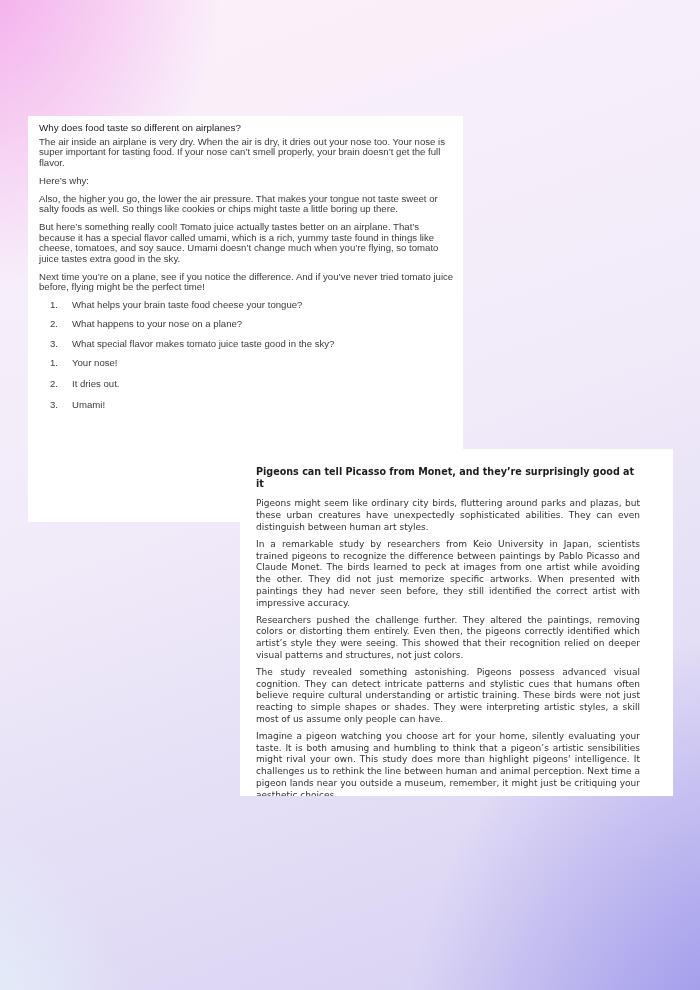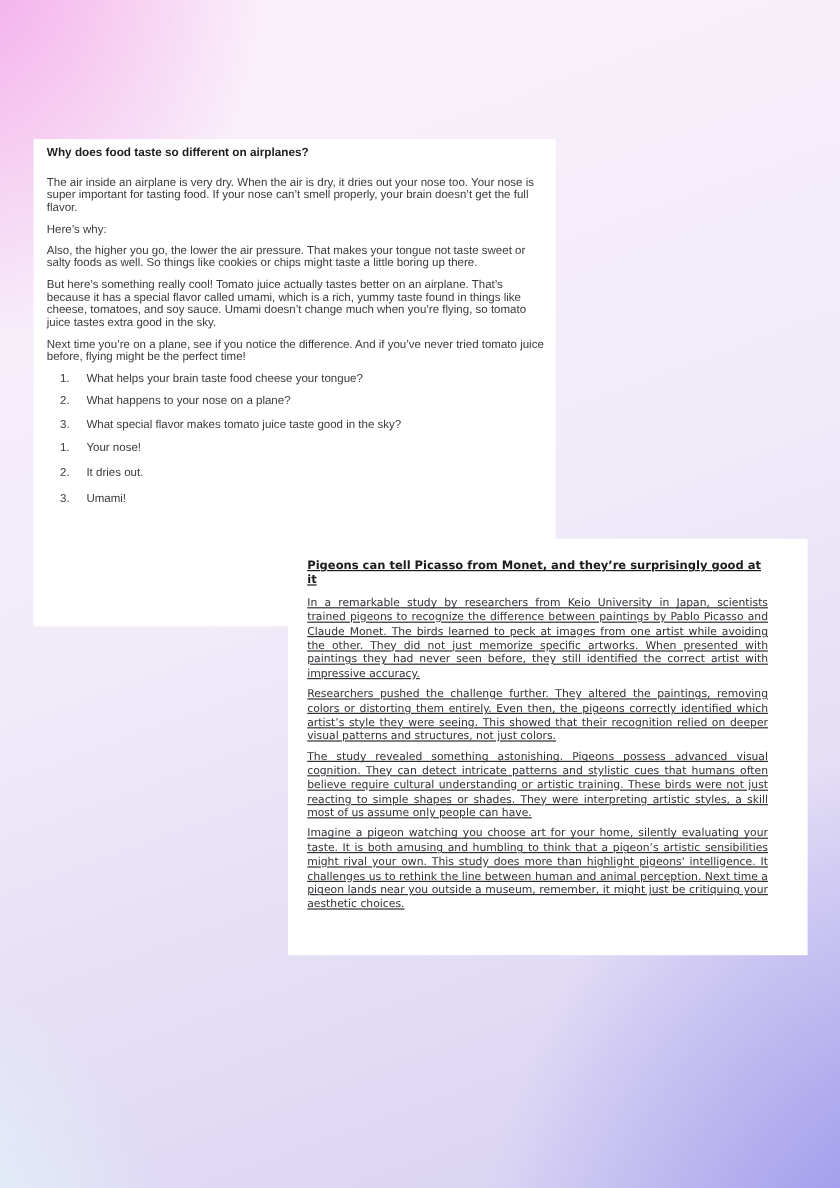--- a/index.html
+++ b/index.html
@@ -26,24 +26,24 @@
     left: 28px;
     top: 116px;
     width: 435px;
     height: 406px;
     padding: 7px 8px 0 11px;
     font-size: 9.6px;
     line-height: 10.7px;
     color: #3b3b3b;
   }
   .card-airplane .doc-title {
-    font-weight: bold;
+    font-weight: normal;
     font-size: 9.8px;
     color: #1c1c1c;
-    margin: 0 0 14px 0;
+    margin: 0 0 3px 0;
   }
   .card-airplane p { margin: 0 0 7px 0; }
   .card-airplane .quiz-heading {
     font-weight: bold;
     font-size: 9.8px;
     color: #1c1c1c;
     margin: 19px 0 12px 0;
   }
   .card-airplane p.check-prompt { margin: 0 0 11px 0; }
   ol.quiz-list {
@@ -76,21 +76,21 @@
     color: #303036;
     text-align: justify;
   }
   .card-pigeons .doc-title {
     font-weight: bold;
     font-size: 9.6px;
     color: #1c1c1c;
     text-align: left;
     margin: 0 0 9px 0;
   }
-  .card-pigeons p { margin: 0 0 5.5px 0; text-decoration: underline; }
+  .card-pigeons p { margin: 0 0 5.5px 0; }
 </style>
 </head>
 <body>
 
 <div class="card card-airplane">
   <p class="doc-title">Why does food taste so different on airplanes?</p>
   <p>The air inside an airplane is very dry. When the air is dry, it dries out your nose too. Your nose is super important for tasting food. If your nose can’t smell properly, your brain doesn’t get the full flavor.</p>
   <p>Here’s why:</p>
   <p>Also, the higher you go, the lower the air pressure. That makes your tongue not taste sweet or salty foods as well. So things like cookies or chips might taste a little boring up there.</p>
   <p>But here’s something really cool! Tomato juice actually tastes better on an airplane. That’s because it has a special flavor called umami, which is a rich, yummy taste found in things like cheese, tomatoes, and soy sauce. Umami doesn’t change much when you’re flying, so tomato juice tastes extra good in the sky.</p>
@@ -102,17 +102,18 @@
   </ol>
   <ol class="quiz-list answer-list">
     <li>Your nose!</li>
     <li>It dries out.</li>
     <li>Umami!</li>
   </ol>
 </div>
 
 <div class="card card-pigeons">
   <p class="doc-title">Pigeons can tell Picasso from Monet, and they’re surprisingly good at it</p>
+  <p>Pigeons might seem like ordinary city birds, fluttering around parks and plazas, but these urban creatures have unexpectedly sophisticated abilities. They can even distinguish between human art styles.</p>
   <p>In a remarkable study by researchers from Keio University in Japan, scientists trained pigeons to recognize the difference between paintings by Pablo Picasso and Claude Monet. The birds learned to peck at images from one artist while avoiding the other. They did not just memorize specific artworks. When presented with paintings they had never seen before, they still identified the correct artist with impressive accuracy.</p>
   <p>Researchers pushed the challenge further. They altered the paintings, removing colors or distorting them entirely. Even then, the pigeons correctly identified which artist’s style they were seeing. This showed that their recognition relied on deeper visual patterns and structures, not just colors.</p>
   <p>The study revealed something astonishing. Pigeons possess advanced visual cognition. They can detect intricate patterns and stylistic cues that humans often believe require cultural understanding or artistic training. These birds were not just reacting to simple shapes or shades. They were interpreting artistic styles, a skill most of us assume only people can have.</p>
   <p>Imagine a pigeon watching you choose art for your home, silently evaluating your taste. It is both amusing and humbling to think that a pigeon’s artistic sensibilities might rival your own. This study does more than highlight pigeons' intelligence. It challenges us to rethink the line between human and animal perception. Next time a pigeon lands near you outside a museum, remember, it might just be critiquing your aesthetic choices.</p>
 </div>
 
 </body></html>

